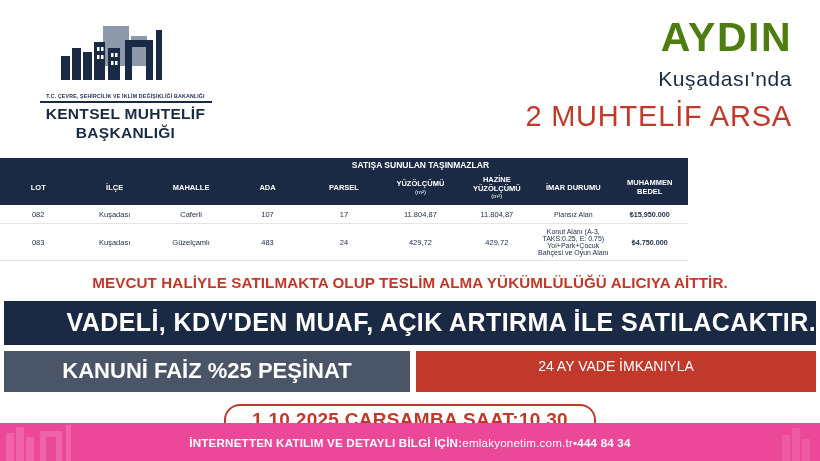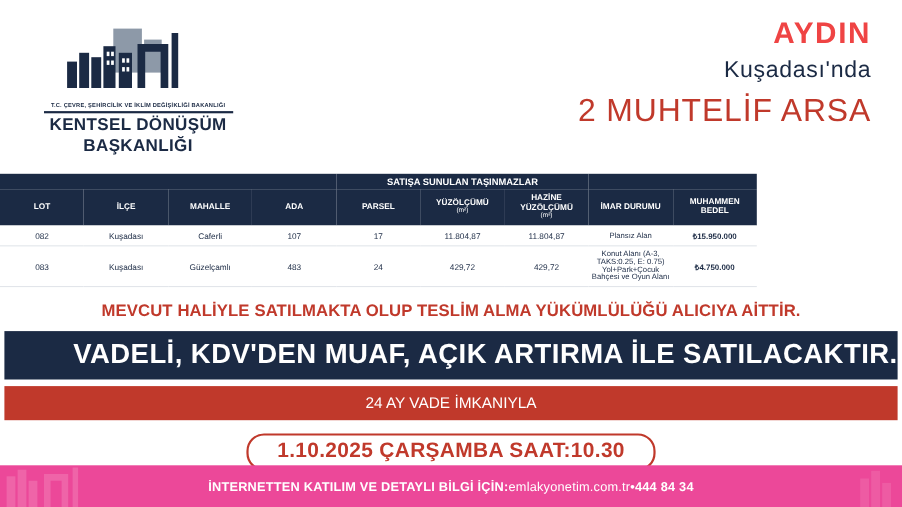--- a/index.html
+++ b/index.html
@@ -54,23 +54,23 @@
     text-align: center;
     line-height: 1.08;
   }
 
   .title-block {
     text-align: right;
     padding-top: 6px;
     padding-right: 6px;
   }
   .t-city {
-    font-size: 27px;
-    font-weight: bold;
-    color: #ef4444;
+    font-size: 41px;
+    font-weight: bold;
+    color: #4d7c0f;
     letter-spacing: 1.5px;
     line-height: 1.05;
   }
   .t-district {
     font-size: 21px;
     color: #1b2a44;
     letter-spacing: 0.6px;
     margin-top: 8px;
     font-weight: normal;
   }
@@ -261,21 +261,21 @@
             <rect x="50" y="33" width="2.5" height="4"></rect>
             <rect x="60" y="31" width="2.5" height="4"></rect>
             <rect x="64" y="31" width="2.5" height="4"></rect>
             <rect x="60" y="39" width="2.5" height="4"></rect>
             <rect x="64" y="39" width="2.5" height="4"></rect>
           </g>
         </svg>
       </div>
       <div class="logo-ministry">T.C. ÇEVRE, ŞEHİRCİLİK VE İKLİM DEĞİŞİKLİĞİ BAKANLIĞI</div>
       <div class="logo-line"></div>
-      <div class="logo-title">KENTSEL DÖNÜŞÜM</div>
+      <div class="logo-title">KENTSEL MUHTELİF</div>
       <div class="logo-title">BAŞKANLIĞI</div>
     </div>
 
     <div class="title-block">
       <div class="t-city">AYDIN</div>
       <div class="t-district">Kuşadası'nda</div>
       <div class="t-subject">2 MUHTELİF ARSA</div>
     </div>
   </div>
 
@@ -334,20 +334,21 @@
         </tr>
       </tbody>
     </table>
   </div>
 
   <div class="notice">MEVCUT HALİYLE SATILMAKTA OLUP TESLİM ALMA YÜKÜMLÜLÜĞÜ ALICIYA AİTTİR.</div>
 
   <div class="navybar">VADELİ, KDV'DEN MUAF, AÇIK ARTIRMA İLE SATILACAKTIR.</div>
 
   <div class="bars">
+    <div class="bar-left">KANUNİ FAİZ %25 PEŞİNAT</div>
     <div class="bar-right">24 AY VADE İMKANIYLA</div>
   </div>
 
   <div class="date-row">
     <div class="date-pill">1.10.2025 ÇARŞAMBA SAAT:10.30</div>
   </div>
 
   <div class="venue">
     <div class="l1">
       <span>SALON KATILIMI: İLBANK MACUNKÖY SOSYAL TESİSLERİ - </span><span class="red">MACUNKÖY/ANKARA</span>

